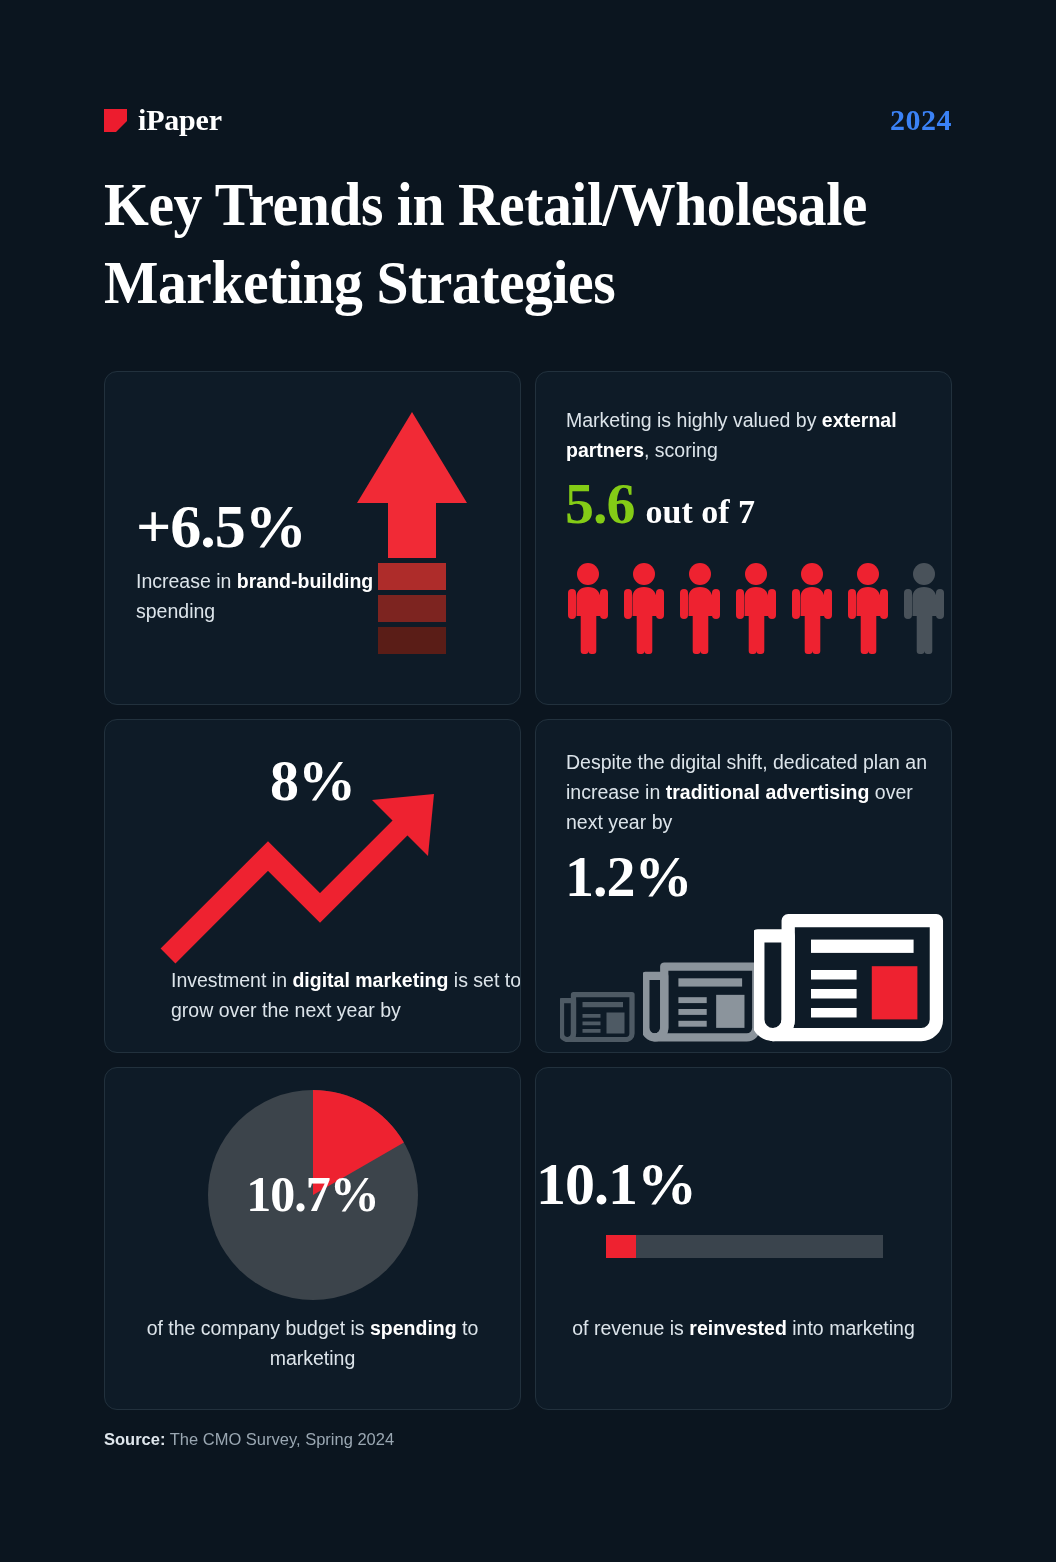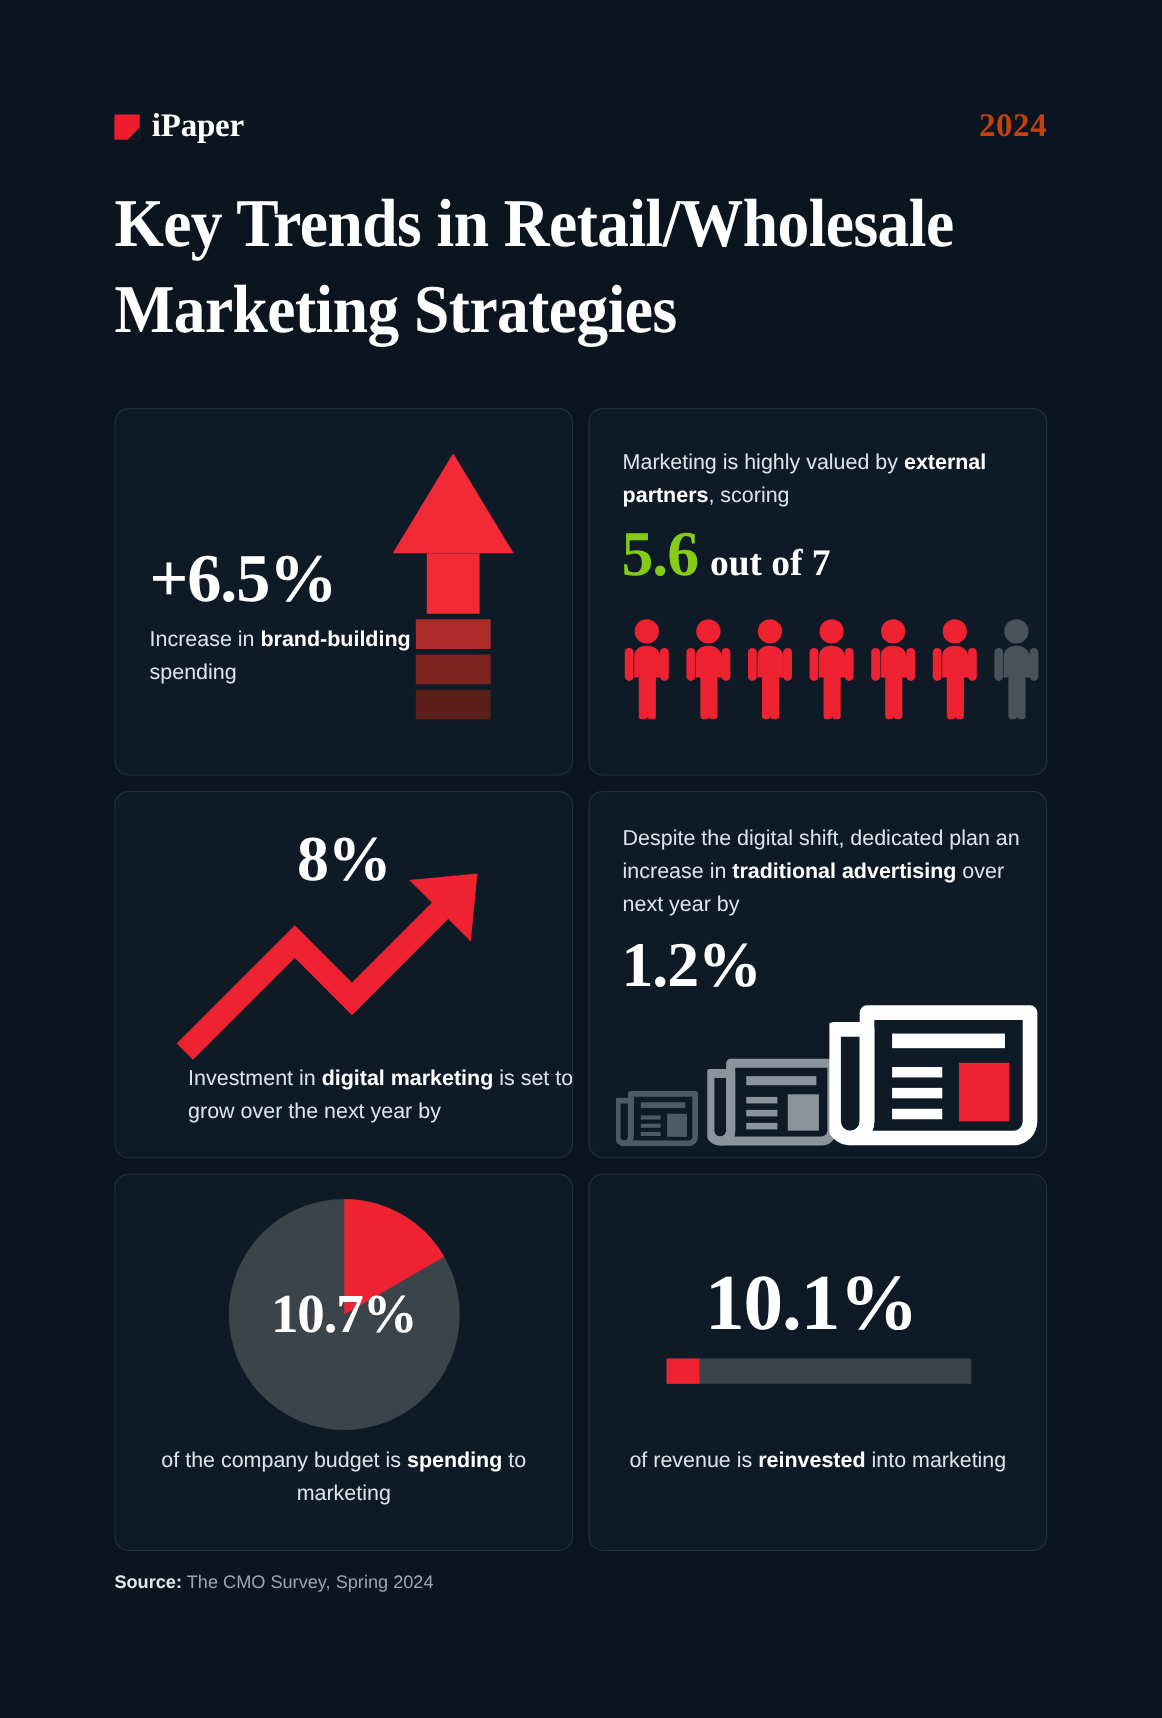--- a/index.html
+++ b/index.html
@@ -18,21 +18,21 @@
   }
 
   
   .header {
     position: absolute;
     left: 104px;
     top: 98px;
     width: 848px;
     height: 44px;
     display: flex;
-    align-items: flex-start;
+    align-items: center;
     justify-content: space-between;
   }
   .brand {
     display: flex;
     align-items: center;
     gap: 11px;
   }
   .brand-mark {
     width: 23px;
     height: 23px;
@@ -54,21 +54,21 @@
     font-family: "Liberation Serif", serif;
     font-weight: bold;
     font-size: 30px;
     color: #ffffff;
     letter-spacing: -0.2px;
   }
   .year {
     font-family: "Liberation Serif", serif;
     font-weight: bold;
     font-size: 30px;
-    color: #c2410c;
+    color: #3b82f6;
     letter-spacing: 0.5px;
   }
 
   
   .title {
     position: absolute;
     left: 104px;
     top: 165px;
     width: 860px;
     font-family: "Liberation Serif", serif;
@@ -284,22 +284,22 @@
     left: 25px; right: 25px;
     top: 245px;
     text-align: center;
   }
 
   
   .c6-stat {
     position: absolute;
     left: 0; right: 12px;
     top: 87px;
-    text-align: center;
-    font-size: 72px;
+    text-align: left;
+    font-size: 60px;
     line-height: 58px;
     letter-spacing: -1px;
   }
   .progress {
     position: absolute;
     left: 70px;
     top: 167px;
     width: 277px;
     height: 23px;
     background: #3a444d;

